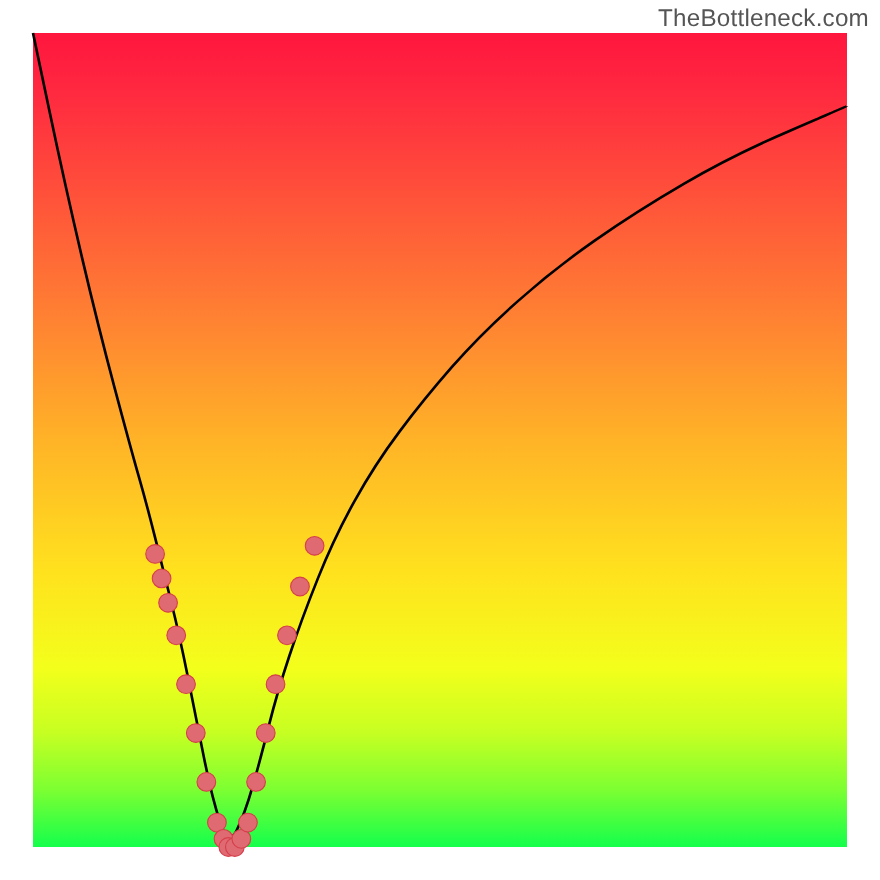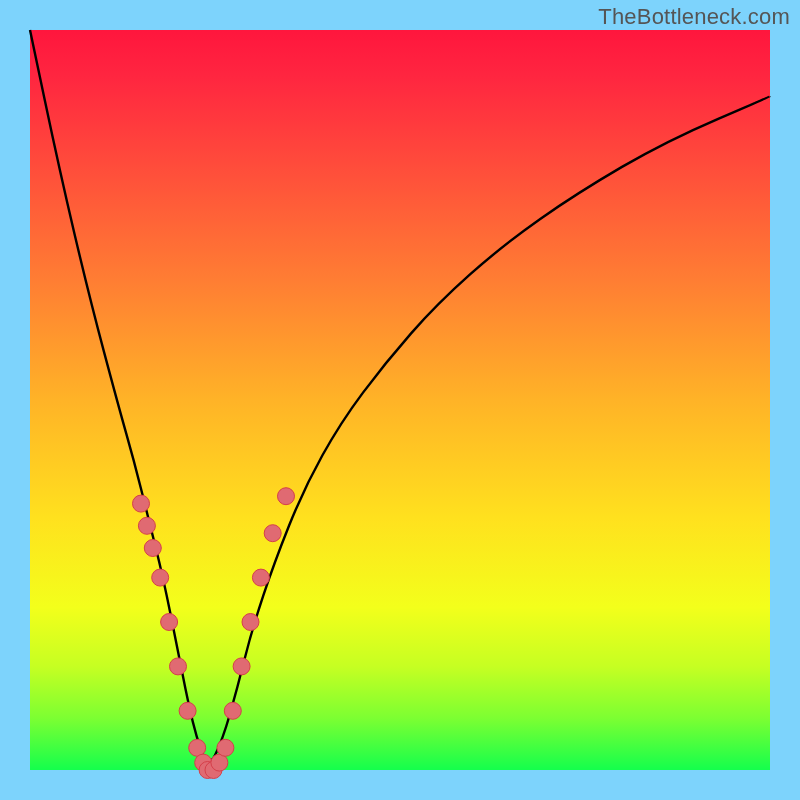--- a/index.html
+++ b/index.html
@@ -8,21 +8,21 @@
     width: 800px;
     height: 800px;
     overflow: hidden;
     background: #000;
     font-family: Arial, Helvetica, sans-serif;
   }
   .stage {
     position: relative;
     width: 800px;
     height: 800px;
-    background: #7dd3fc;
+    background: #ffffff;
   }
   .watermark {
     position: absolute;
     top: 4px;
     right: 10px;
     color: #555;
     font-size: 22px;
     font-weight: 500;
     letter-spacing: 0.2px;
     user-select: none;

